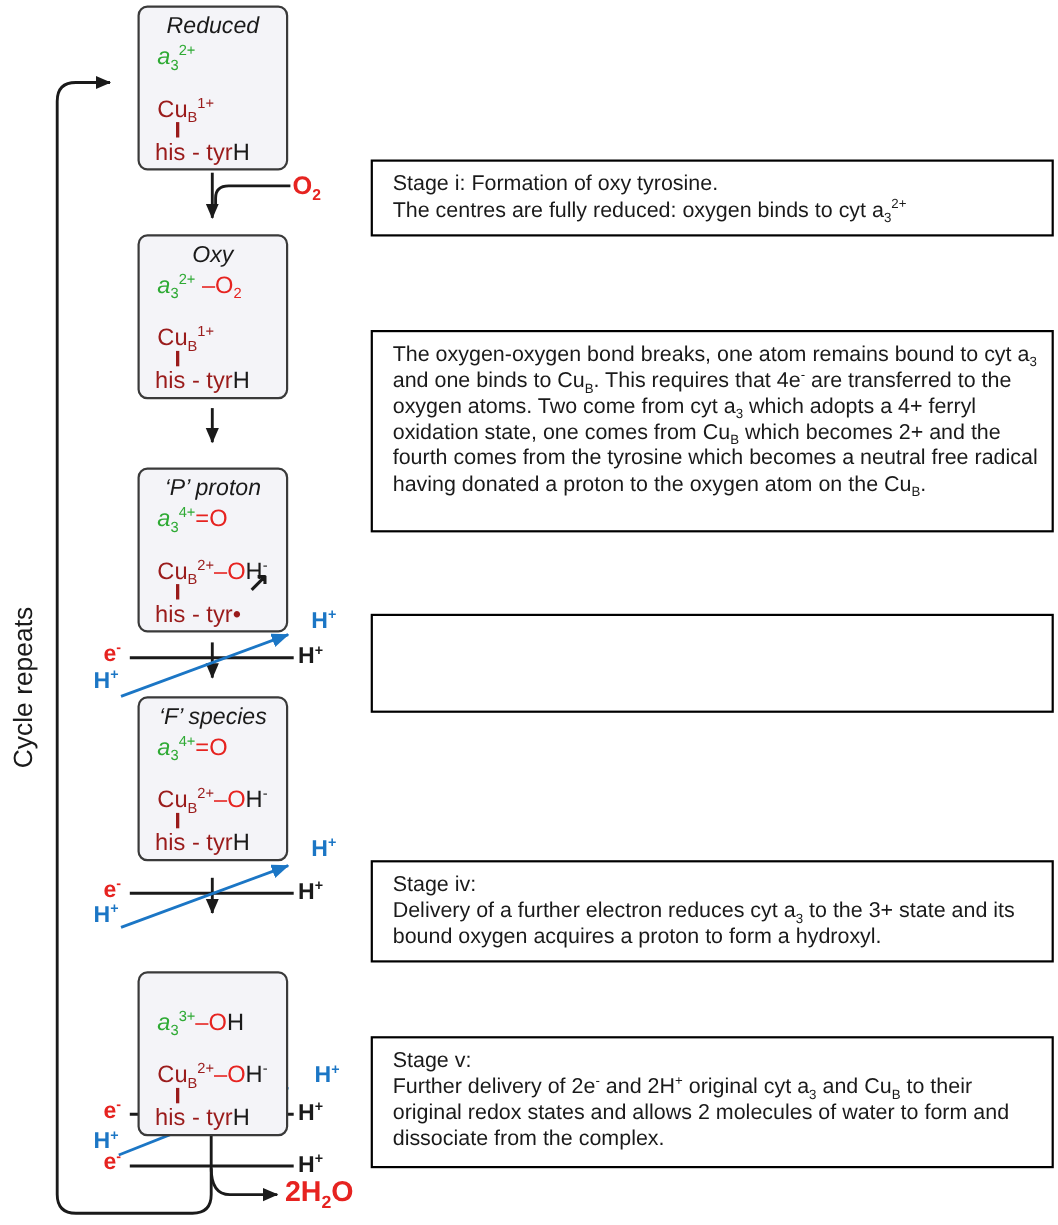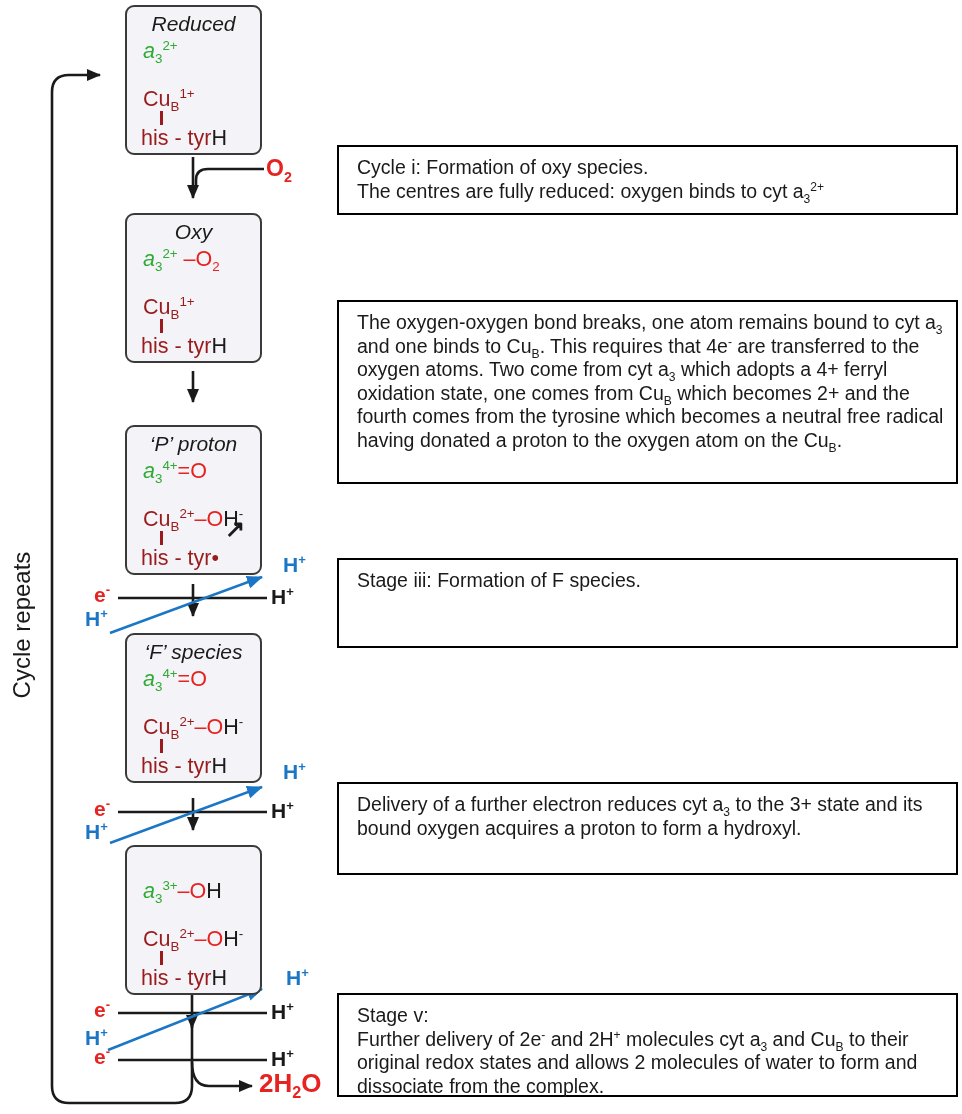--- a/index.html
+++ b/index.html
@@ -14,31 +14,31 @@
   .state .s-title{position:absolute;top:5px;left:0;width:100%;text-align:center;
                   font-style:italic;font-size:21px;}
   .state .s-l1{position:absolute;top:32px;left:16px;font-size:21.5px;white-space:nowrap;}
   .state .s-l2{position:absolute;top:80px;left:16px;font-size:21.5px;white-space:nowrap;}
   .state .s-bond{position:absolute;top:104px;left:33px;width:2.5px;height:14px;background:#9a1b1b;}
   .state .s-l4{position:absolute;top:119px;left:14px;font-size:21.5px;white-space:nowrap;}
   .st-reduced{top:5px;}
   .st-oxy{top:213px;}
   .st-p{top:425px;}
   .st-f{top:633px;}
-  .st-final{top:845px;}
+  .st-final{top:883px;}
   .tyr-arrow{position:absolute;left:98px;top:88px;font-size:24px;font-weight:bold;color:#1a1a1a;}
 
   
   .stage{position:absolute;left:337px;width:621px;background:#fff;border:2px solid #000;
          box-sizing:border-box;padding:9px 8px 6px 18px;font-size:19.5px;line-height:23.5px;}
   .stg-i{top:145px;height:70px;}
   .stg-ii{top:300px;height:184px;}
   .stg-iii{top:558px;height:90px;}
   .stg-iv{top:782px;height:93px;}
-  .stg-v{top:993px;height:104px;}
+  .stg-v{top:942px;height:120px;}
 
   
   .lab{position:absolute;font-size:21px;white-space:nowrap;font-weight:bold;}
   .lab-o2{left:266px;top:155px;font-size:23px;}
   .lab-water{left:259px;top:1068px;font-size:26px;}
   .cycle-label{position:absolute;left:-78px;top:611px;width:200px;height:28px;
                transform:rotate(-90deg);text-align:center;font-size:24px;color:#1a1a1a;}
   svg.arrows{position:absolute;left:0;top:0;}
 </style>
 </head>
@@ -138,30 +138,30 @@
 
   <div class="lab" style="left:94px;top:998px;"><span style="color: rgb(230, 35, 32);">e</span><sup style="color: rgb(230, 35, 32);">-</sup></div>
   <div class="lab" style="left:271px;top:1000px;"><span style="color: rgb(26, 26, 26);">H</span><sup style="color: rgb(26, 26, 26);">+</sup></div>
   <div class="lab" style="left:286px;top:966px;"><span style="color: rgb(27, 118, 197);">H</span><sup style="color: rgb(27, 118, 197);">+</sup></div>
   <div class="lab" style="left:85px;top:1026px;"><span style="color: rgb(27, 118, 197);">H</span><sup style="color: rgb(27, 118, 197);">+</sup></div>
 
   <div class="lab" style="left:94px;top:1045px;"><span style="color: rgb(230, 35, 32);">e</span><sup style="color: rgb(230, 35, 32);">-</sup></div>
   <div class="lab" style="left:271px;top:1047px;"><span style="color: rgb(26, 26, 26);">H</span><sup style="color: rgb(26, 26, 26);">+</sup></div>
 
   <div class="stage stg-i">
-    <div>Cycle i: Formation of oxy species.</div>
+    <div>Stage i: Formation of oxy tyrosine.</div>
     <div><span>The centres are fully reduced: oxygen binds to cyt a</span><sub>3</sub><sup>2+</sup></div>
   </div>
   <div class="stage stg-ii">
     <div><span>The oxygen-oxygen bond breaks, one atom remains bound to cyt a</span><sub>3</sub><span> and one binds to Cu</span><sub>B</sub><span>. This requires that 4e</span><sup>-</sup><span> are transferred to the oxygen atoms. Two come from cyt a</span><sub>3</sub><span> which adopts a 4+ ferryl oxidation state, one comes from Cu</span><sub>B</sub><span> which becomes 2+ and the fourth comes from the tyrosine which becomes a neutral free radical having donated a proton to the oxygen atom on the Cu</span><sub>B</sub><span>.</span></div>
   </div>
   <div class="stage stg-iii">
-    <div>Stage iii: Formation of F species.</div>
   </div>
   <div class="stage stg-iv">
+    <div>Stage iv:</div>
     <div><span>Delivery of a further electron reduces cyt a</span><sub>3</sub><span> to the 3+ state and its bound oxygen acquires a proton to form a hydroxyl.</span></div>
   </div>
   <div class="stage stg-v">
     <div>Stage v:</div>
-    <div><span>Further delivery of 2e</span><sup>-</sup><span> and 2H</span><sup>+</sup><span> molecules cyt a</span><sub>3</sub><span> and Cu</span><sub>B</sub><span> to their original redox states and allows 2 molecules of water to form and dissociate from the complex.</span></div>
+    <div><span>Further delivery of 2e</span><sup>-</sup><span> and 2H</span><sup>+</sup><span> original cyt a</span><sub>3</sub><span> and Cu</span><sub>B</sub><span> to their original redox states and allows 2 molecules of water to form and dissociate from the complex.</span></div>
   </div>
 
 </div>
 
 </body></html>

